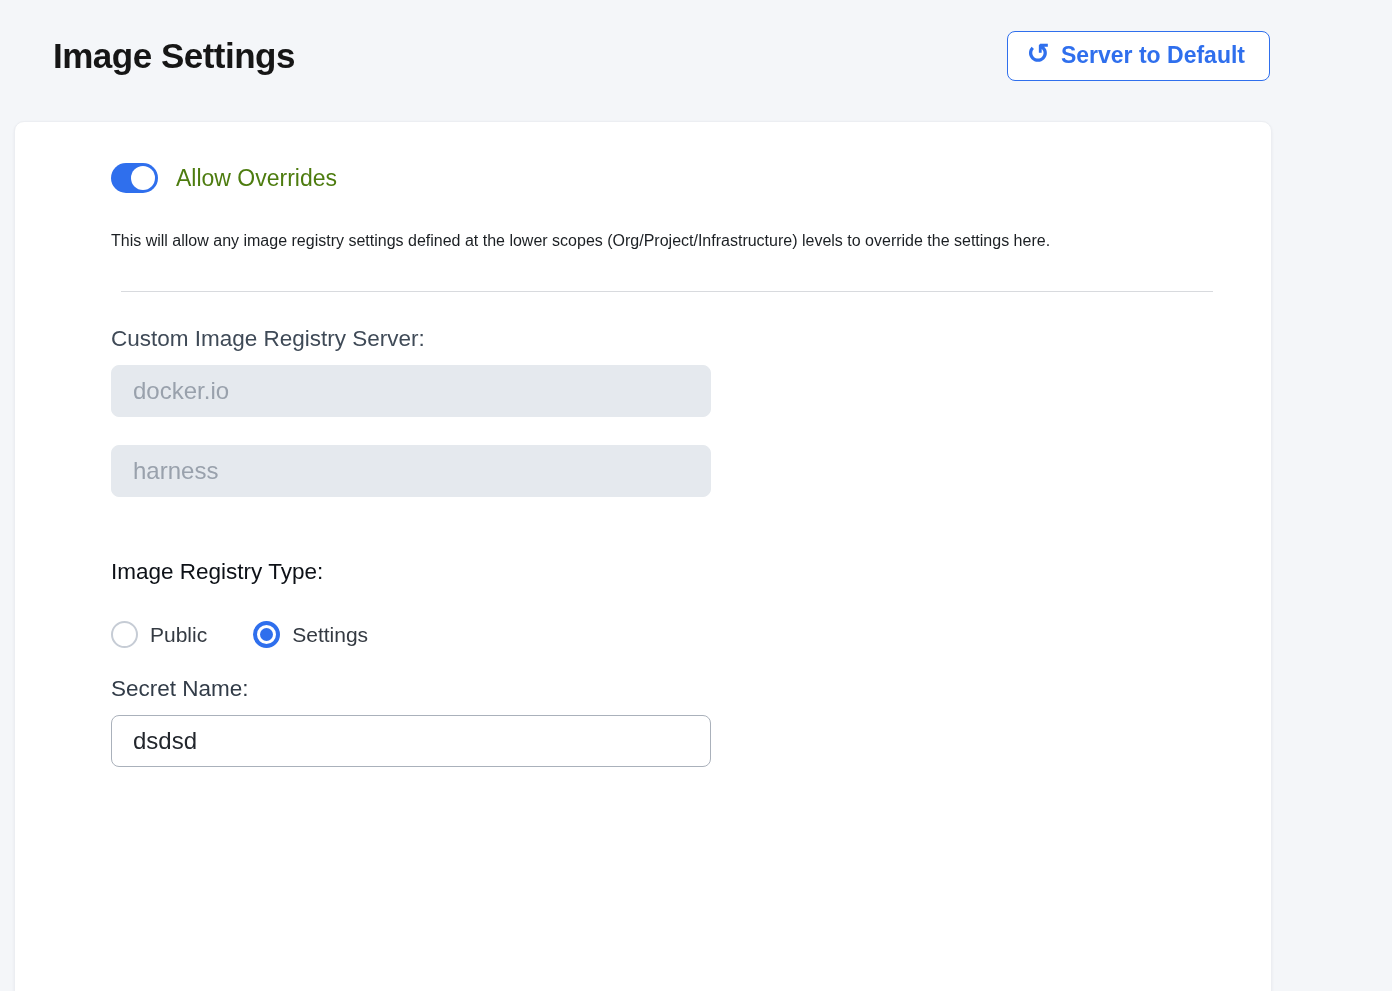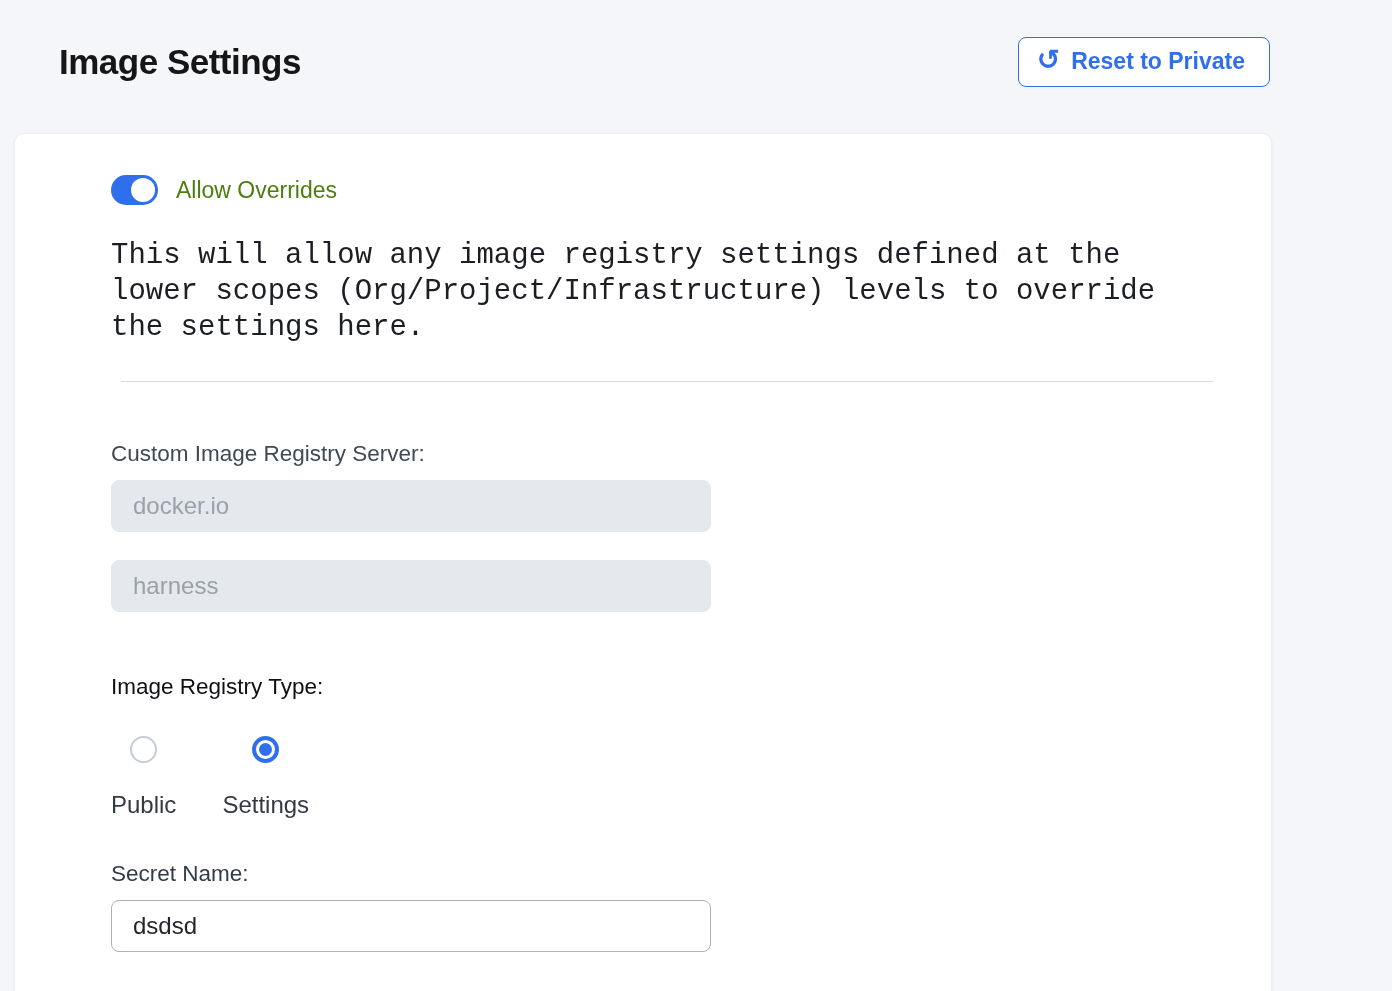--- a/index.html
+++ b/index.html
@@ -12,21 +12,21 @@
     background: #f4f6f9;
     font-family: "Liberation Sans", "DejaVu Sans", sans-serif;
   }
   .header {
     display: flex;
     justify-content: space-between;
     align-items: center;
     padding: 28px 122px 0 45px;
   }
   .page-title {
-    margin: 14px;
+    margin: 8px;
     font-size: 35px;
     font-weight: 700;
     letter-spacing: -0.5px;
     color: #161616;
   }
   .reset-btn {
     display: flex;
     align-items: center;
     gap: 11px;
     background: #ffffff;
@@ -78,39 +78,38 @@
     background: #ffffff;
   }
   .toggle.on .knob { left: 20px; }
   .toggle-label {
     font-size: 23px;
     color: #4d7c0f;
   }
   .description {
     margin: 33px 0 0 0;
     max-width: 1115px;
-    font-size: 29px;
-    line-height: 36px;
+    font-size: 16px;
+    line-height: 30px;
     color: #1b1f23;
-    font-family: Liberation Mono, monospace;
   }
   .divider {
     border: none;
     border-top: 1px solid #d8dade;
     margin: 35px 0 0 10px;
     width: 1092px;
   }
   .field label {
     display: block;
     font-size: 22.5px;
     color: #3f4a57;
   }
-  .field-server { margin-top: 59px; }
+  .field-server { margin-top: 34px; }
   .field-account { margin-top: 28px; }
-  .field-secret { margin-top: 42px; }
+  .field-secret { margin-top: 28px; }
   .field-secret label { color: #323c48; }
   .text-input {
     display: block;
     margin-top: 13px;
     width: 600px;
     height: 52px;
     border-radius: 8px;
     border: 1px solid #aab1bb;
     background: #ffffff;
     font-size: 24px;
@@ -133,25 +132,24 @@
   }
   .radio-row {
     margin-top: 36px;
     display: flex;
     align-items: center;
     gap: 46px;
   }
   .radio-option {
     display: flex;
     align-items: center;
-    gap: 28px;
-    font-size: 24px;
+    gap: 12px;
+    font-size: 21px;
     color: #343a42;
     cursor: pointer;
-    flex-direction: column;
   }
   .radio {
     width: 27px;
     height: 27px;
     border-radius: 50%;
     border: 2px solid #c6ccd5;
     background: #ffffff;
     position: relative;
     flex: 0 0 auto;
   }
@@ -164,21 +162,21 @@
     background: #2f6fed;
   }
 </style>
 </head>
 <body>
 
 <div class="header">
   <h1 class="page-title">Image Settings</h1>
   <button class="reset-btn">
     <span class="reset-icon">↺</span>
-    <span>Reset to Private</span>
+    <span>Server to Default</span>
   </button>
 </div>
 
 <div class="card">
 
   <div class="toggle-row">
     <div class="toggle on">
       <div class="knob"></div>
     </div>
     <span class="toggle-label">Allow Overrides</span>

